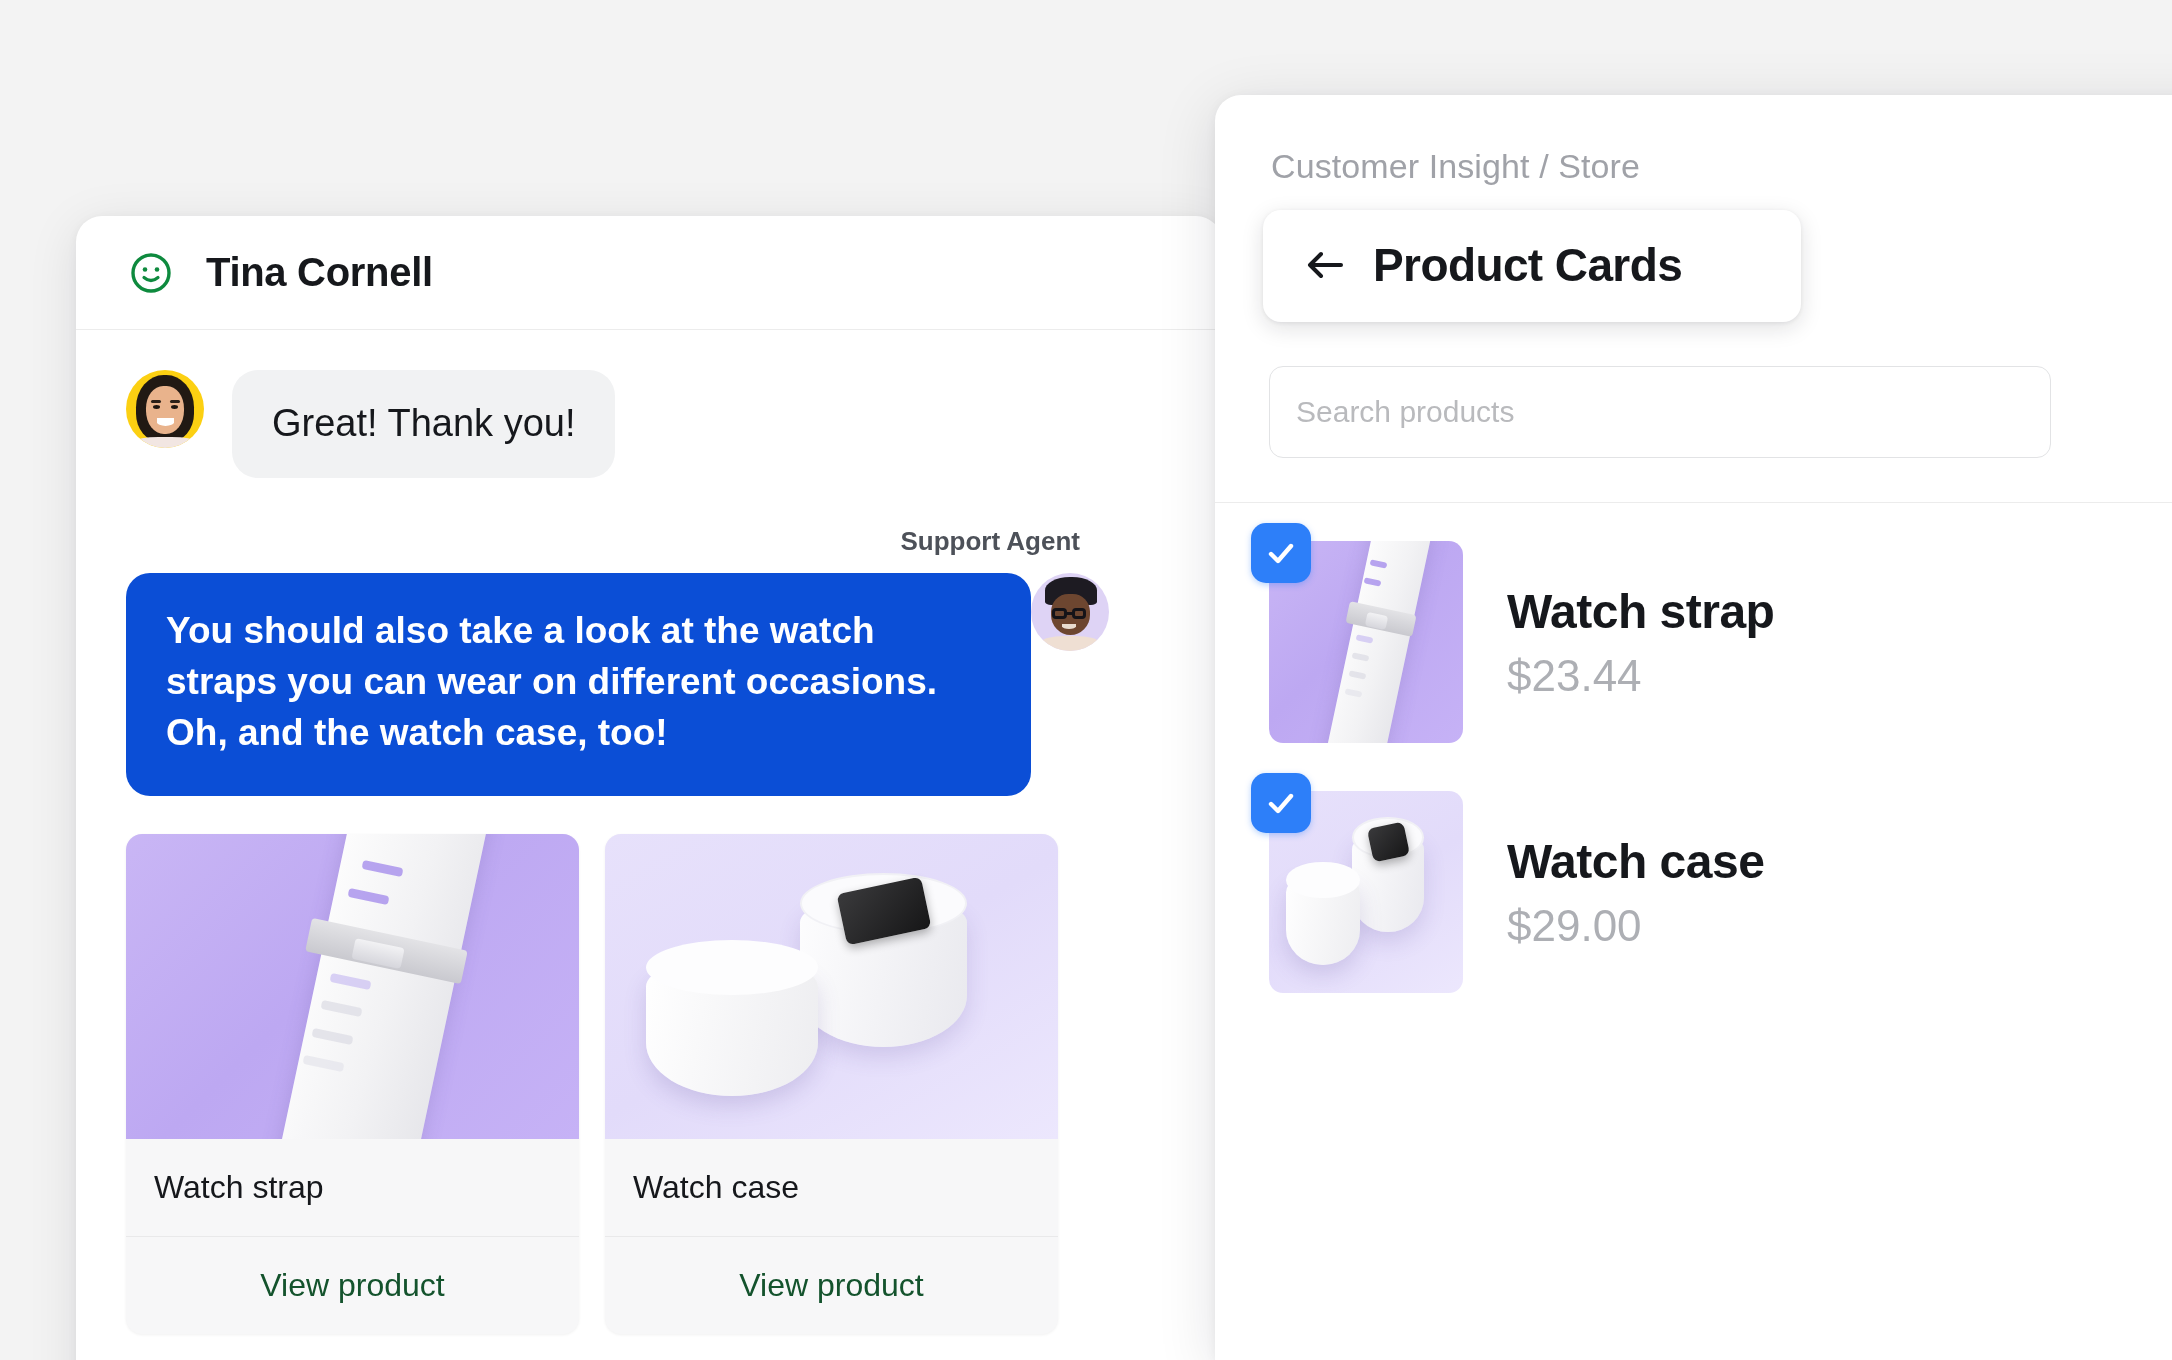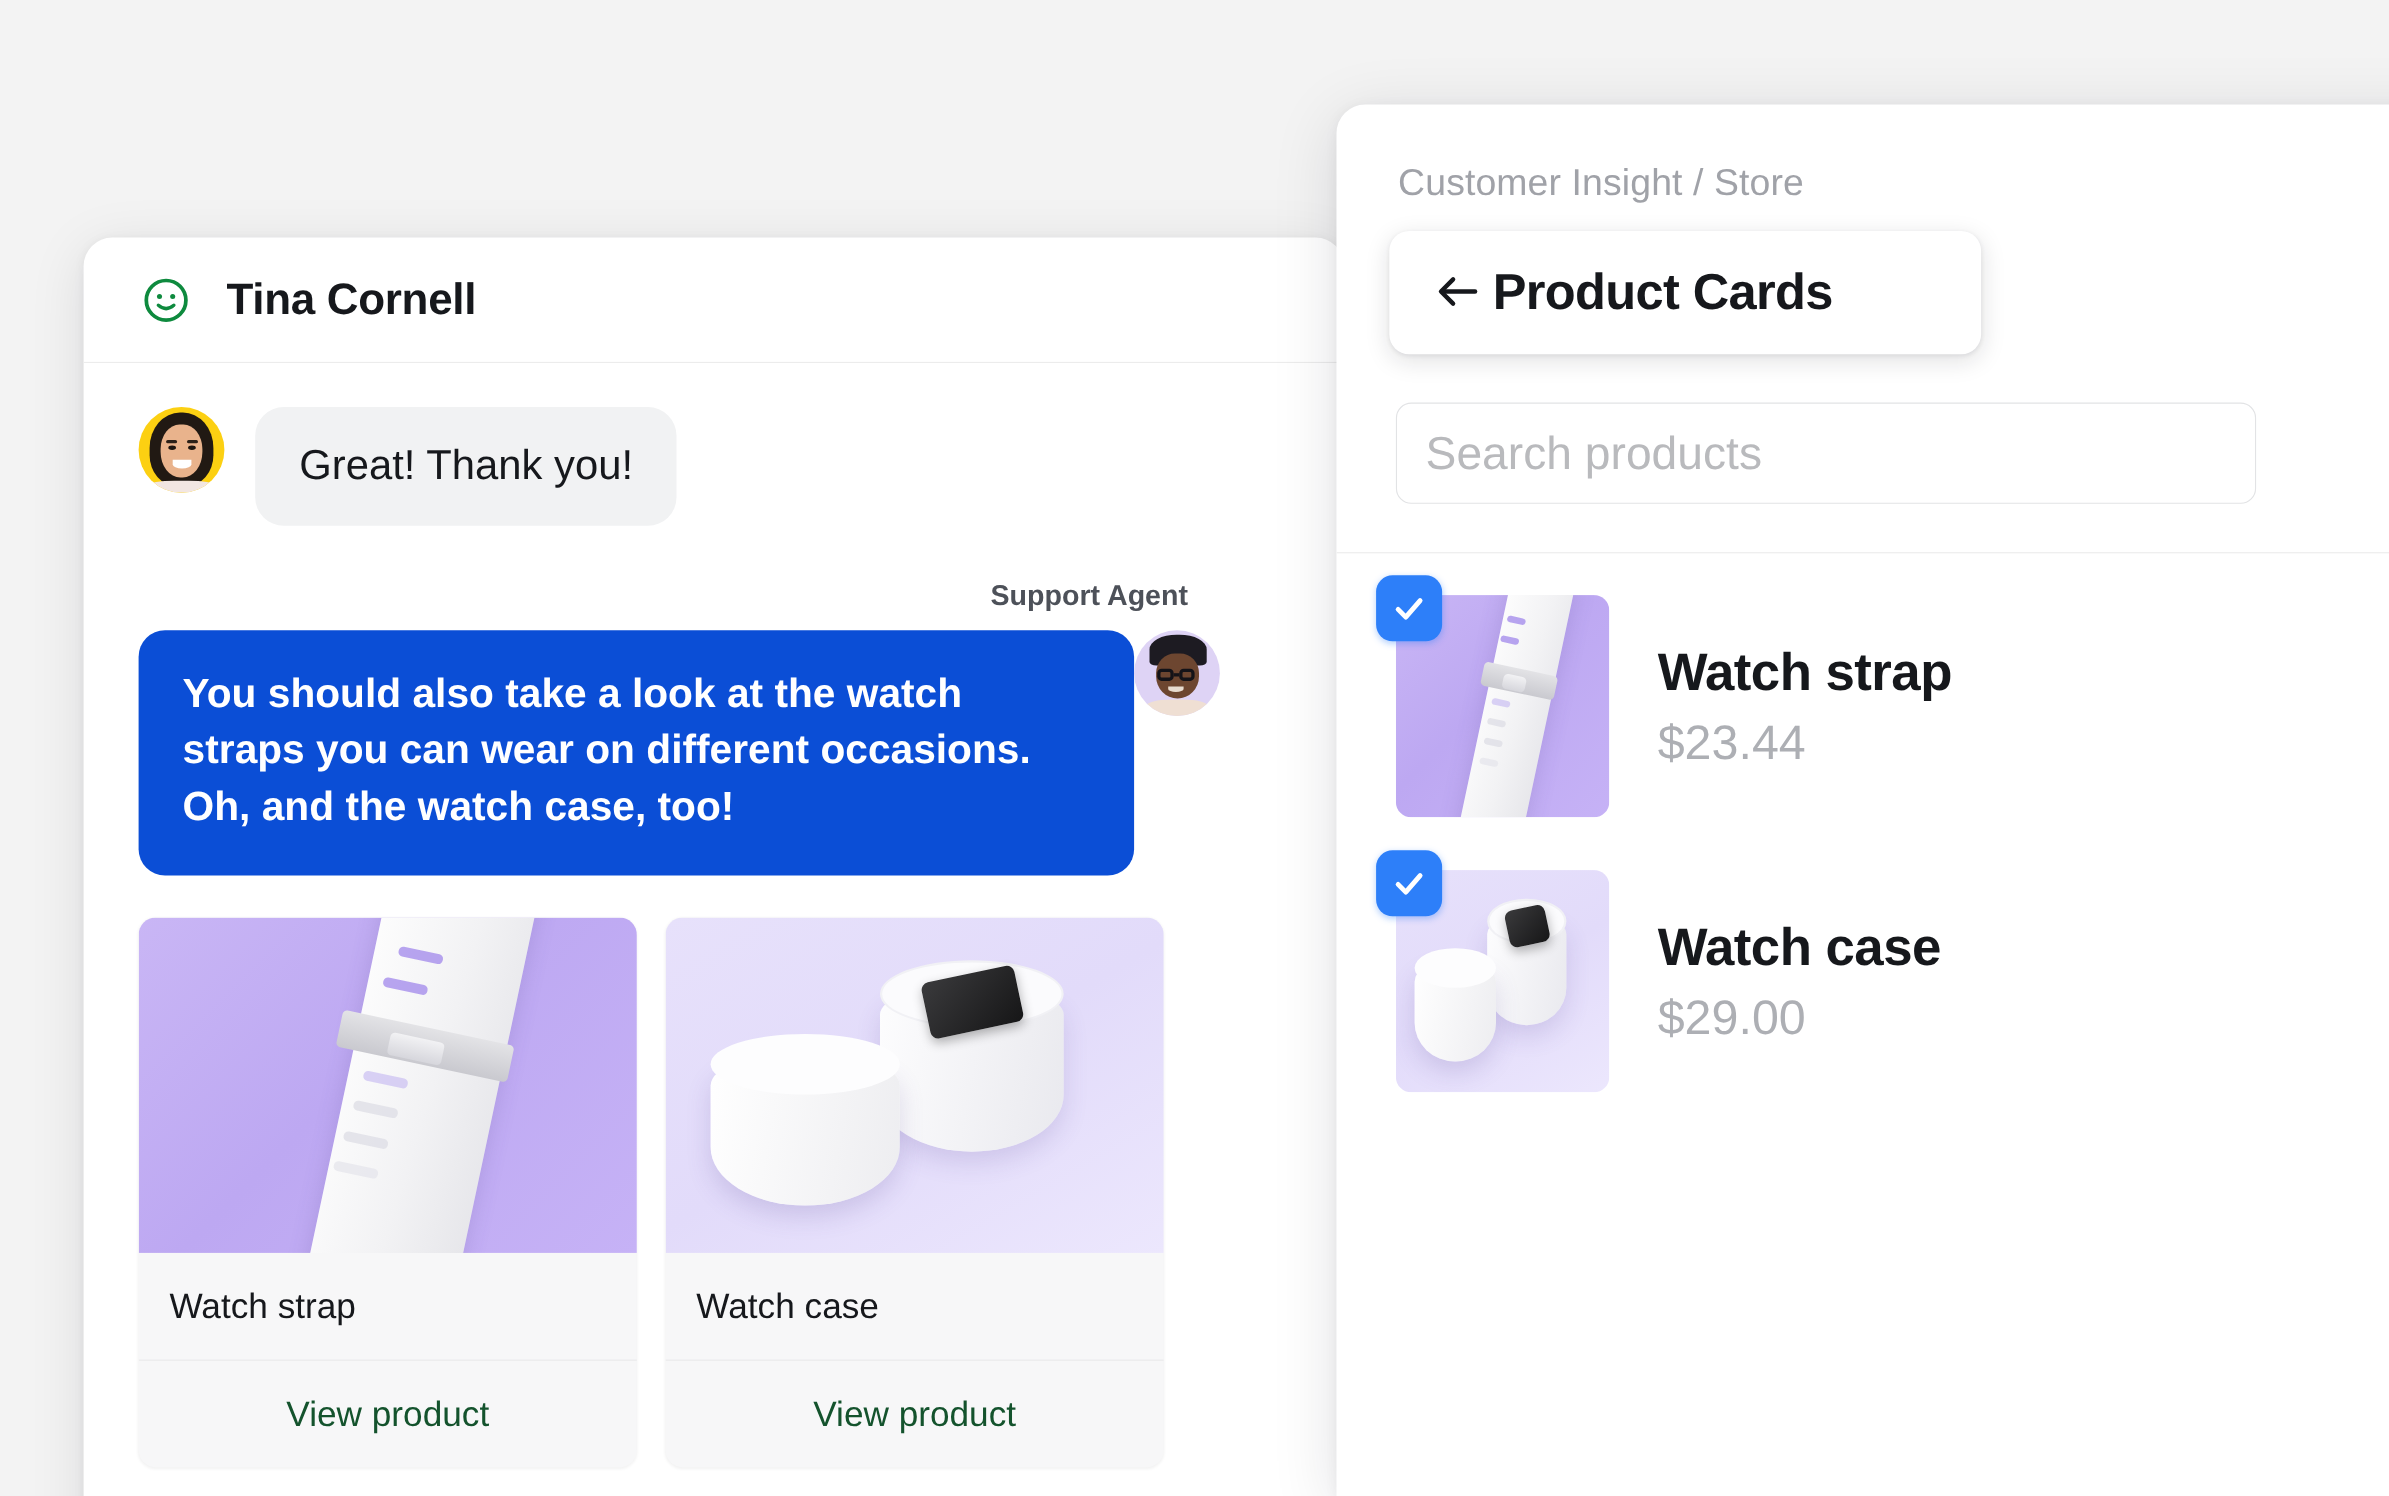--- a/index.html
+++ b/index.html
@@ -76,34 +76,34 @@
   }
   .breadcrumb{
     font-size:34px; color:#a0a2a8; font-weight:400;
     padding:52px 0 0 56px; letter-spacing:.1px;
   }
   .title-card{
     margin:24px 0 0 48px; width:538px;
     background:#fff; border-radius:18px;
     box-shadow:0 6px 22px rgba(20,20,30,.13), 0 1px 4px rgba(20,20,30,.07);
     padding:28px 34px 30px 40px;
-    display:flex; align-items:center; gap:10px;
+    display:flex; align-items:center; gap:26px;
   }
   .back-arrow{ width:44px; height:40px; flex:0 0 auto; }
   .title-card-text{ font-size:46px; font-weight:700; color:#16181c; letter-spacing:-.6px; }
 
   .search-box{
     margin:44px 0 0 54px; width:782px; height:92px;
     border:1.5px solid #e2e3e5; border-radius:14px;
     display:flex; align-items:center; padding:0 26px;
   }
   .search-box input{
     border:none; outline:none; width:100%;
     font-family:"Liberation Sans", sans-serif;
-    font-size:42px; color:#16181c; background:transparent;
+    font-size:30px; color:#16181c; background:transparent;
   }
   .search-box input::placeholder{ color:#b9babd; }
 
   .add-filter{
     margin:36px 0 0 54px;
     width:279px; height:90px;
     border:2.5px solid #2d7ff9; border-radius:14px;
     background:#fff; cursor:pointer;
     display:flex; align-items:center; justify-content:center; gap:24px;
     color:#2d7ff9;

